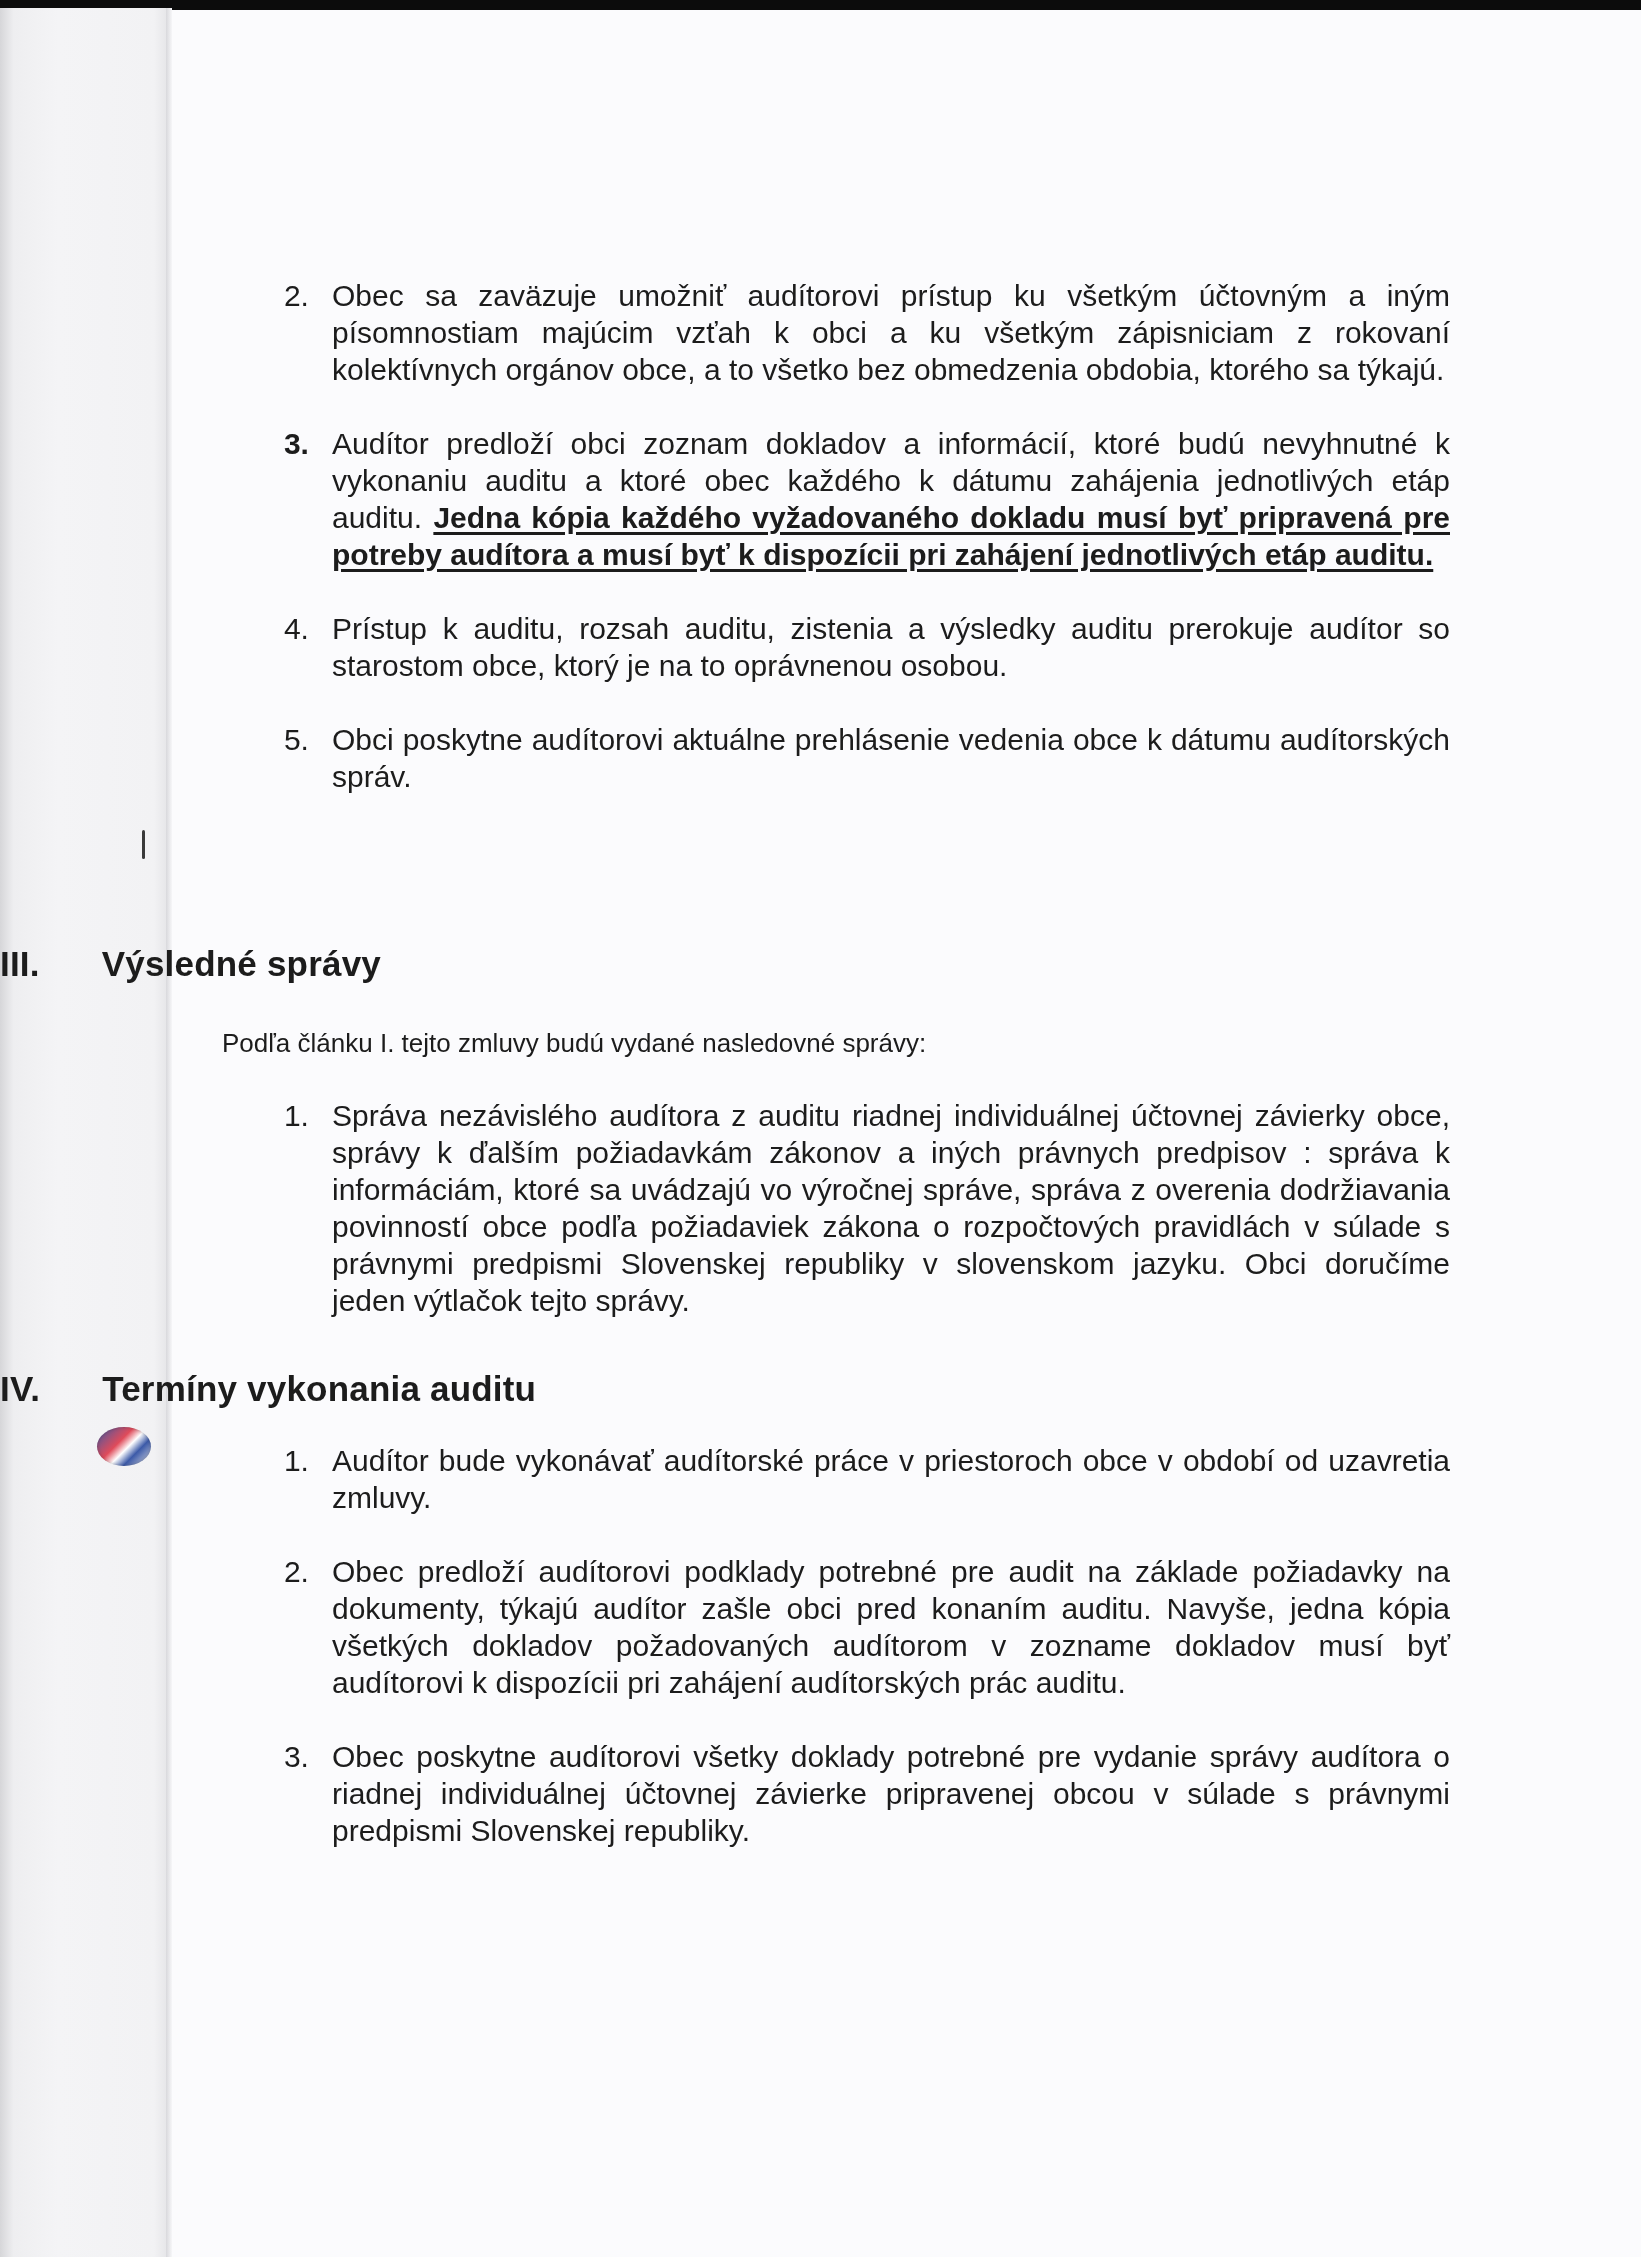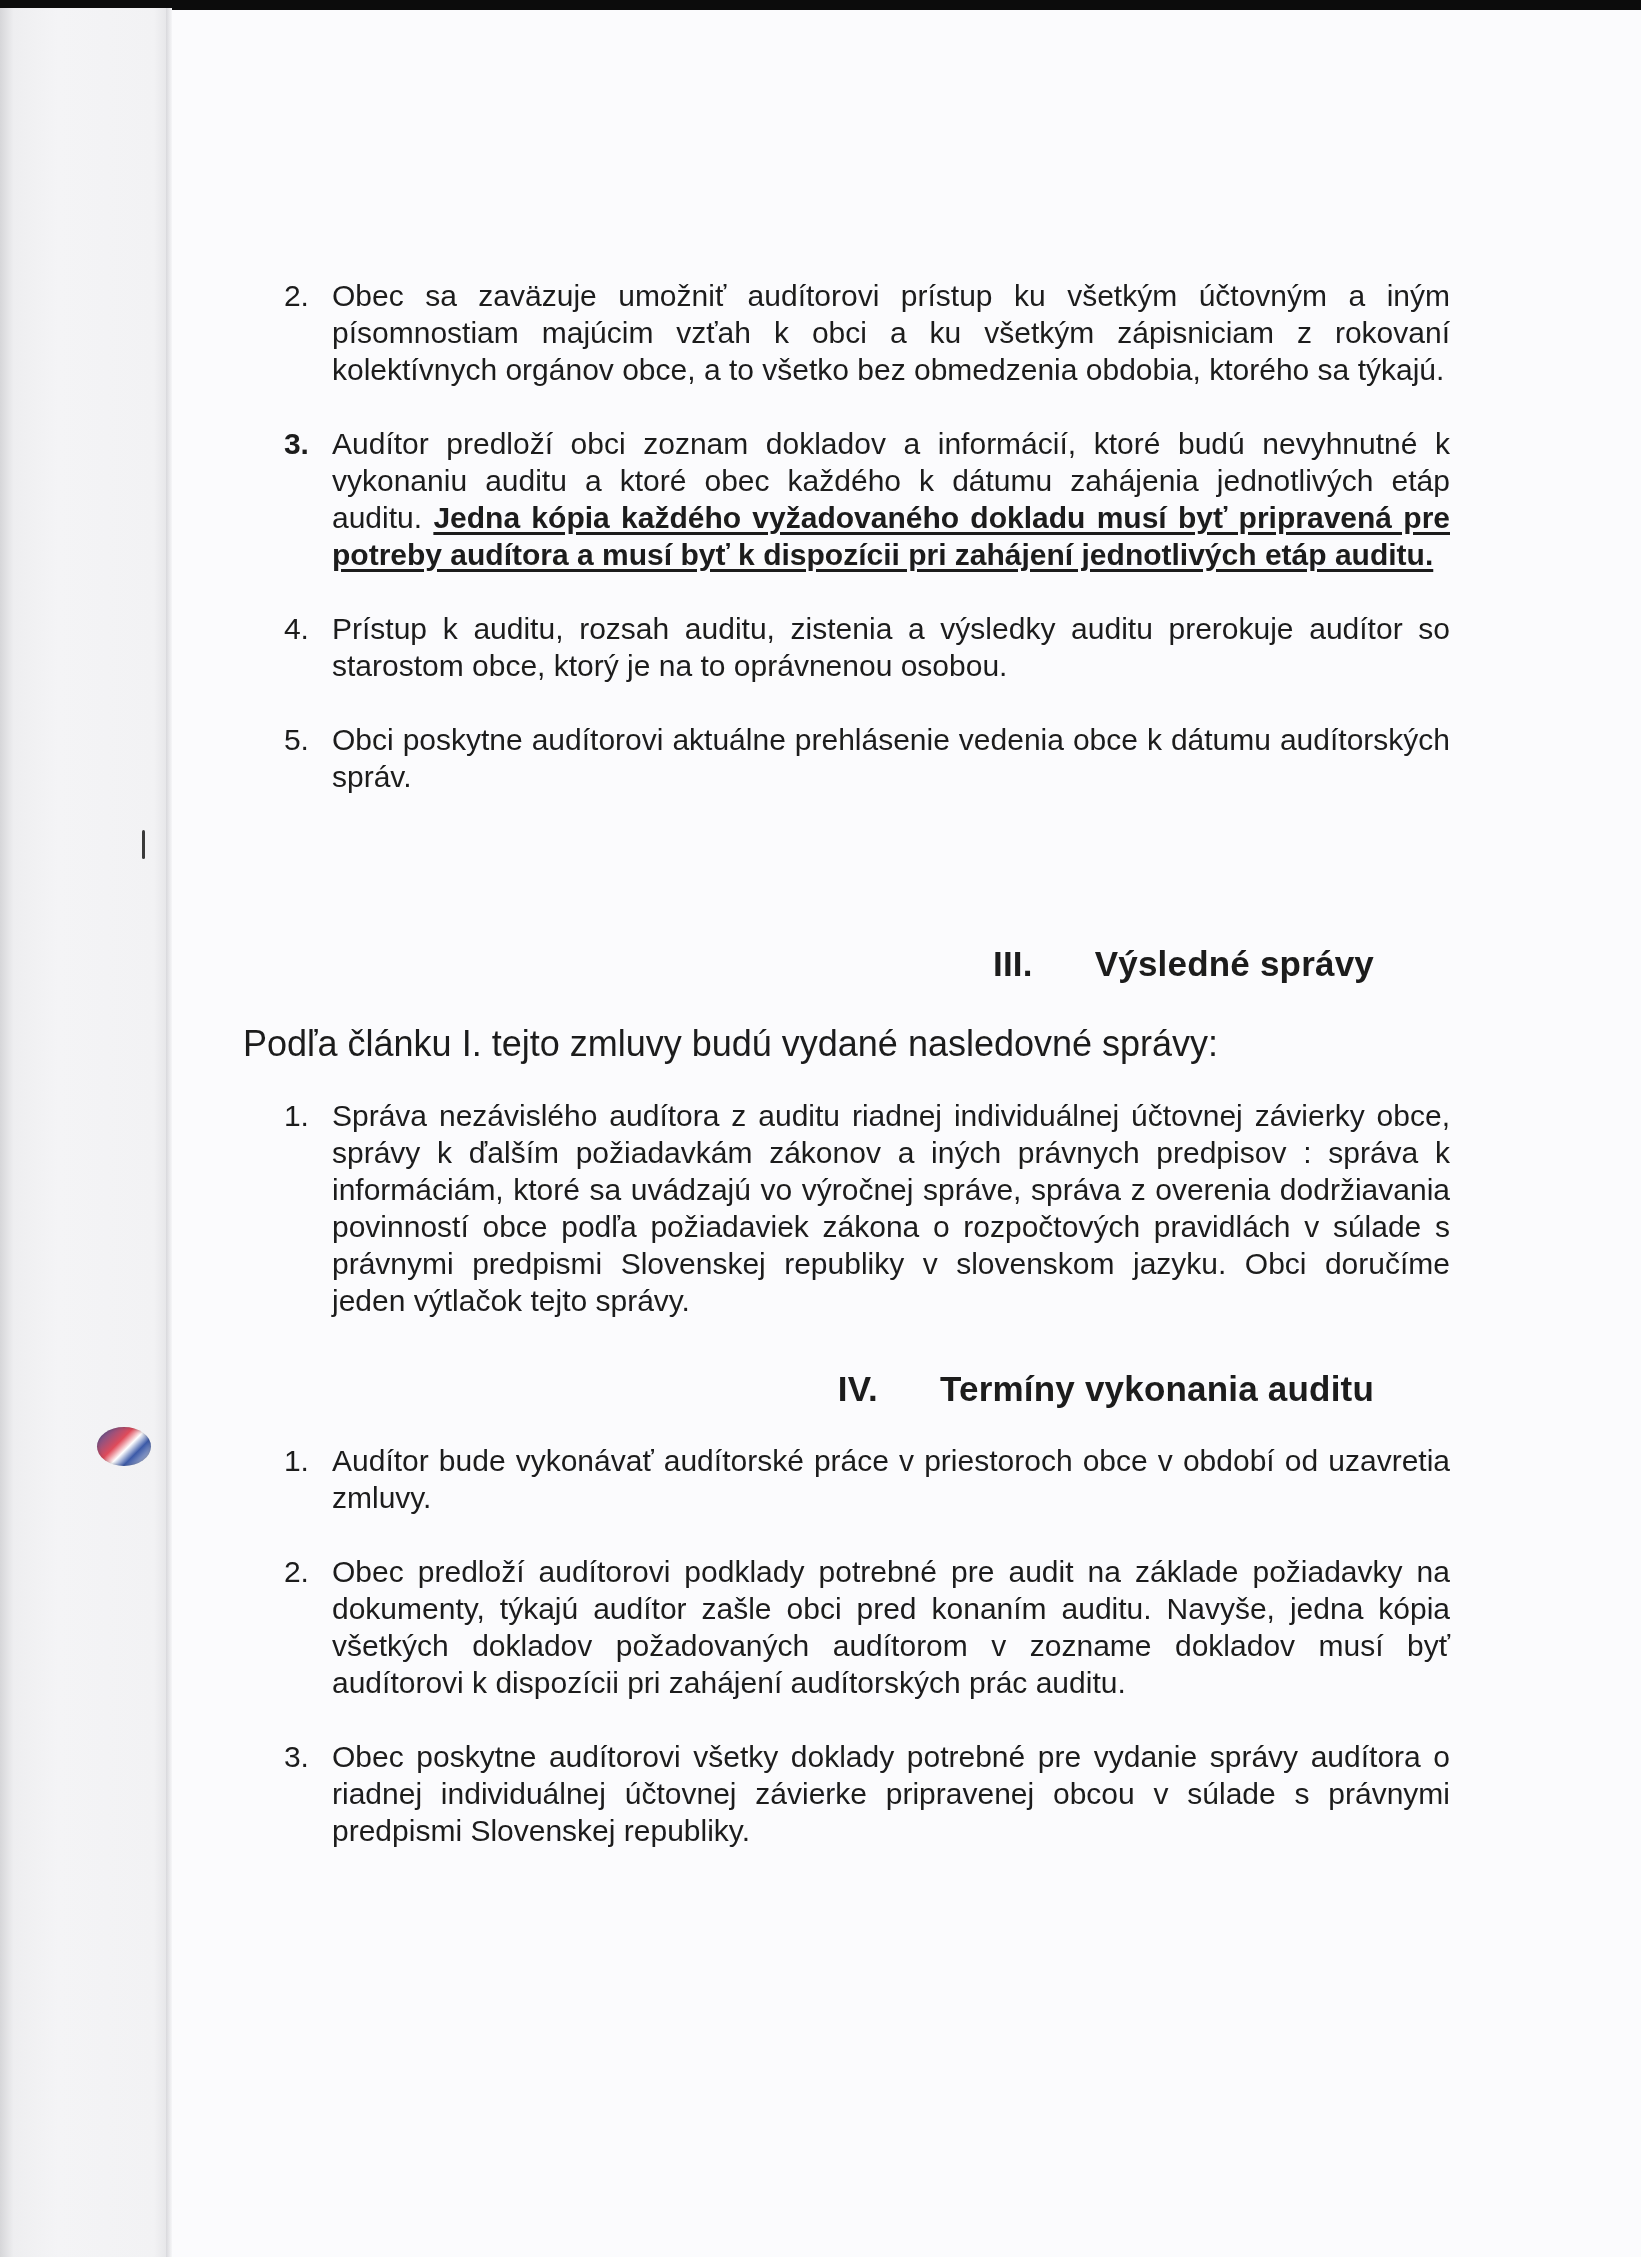--- a/index.html
+++ b/index.html
@@ -42,26 +42,26 @@
   }
   .item .num {
     position: absolute; left: 3.9px; top: 0;
   }
   .item .num.bold-num { font-weight: bold; }
   .emph {
     font-weight: bold; text-decoration: underline;
     text-decoration-thickness: 2.9px; text-underline-offset: 3.9px;
   }
   .heading {
-    position: absolute; left: 0; width: 1374px; text-align: right;
+    position: absolute; left: 0; width: 1374px; text-align: left;
     font-size: 35px; font-weight: bold; letter-spacing: 0.2px;
   }
   .heading .roman { display: inline-block; margin-right: 62px; }
   .intro {
-    position: absolute; left: 243px; font-size: 36px; line-height: 37px;
+    position: absolute; left: 222px; font-size: 26px; line-height: 37px;
   }
 </style>
 </head>
 <body>
 
 <div class="top-edge"></div>
 <div class="binding-strip"></div>
 <div class="binding-fold"></div>
 <div class="punch-hole"></div>
 <div class="margin-mark"></div>

